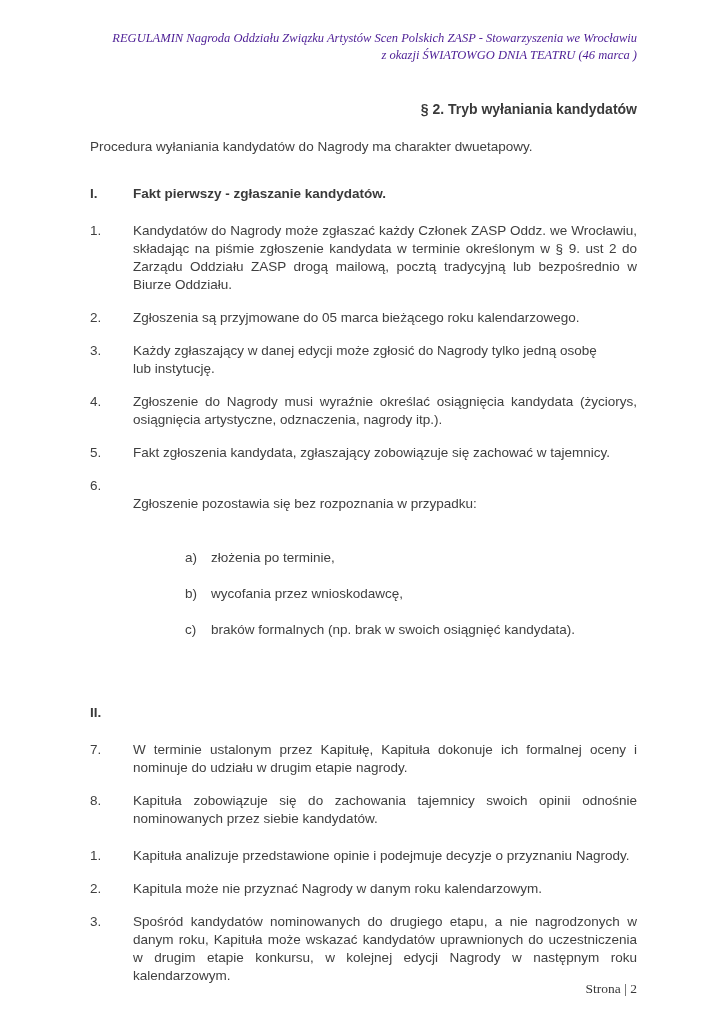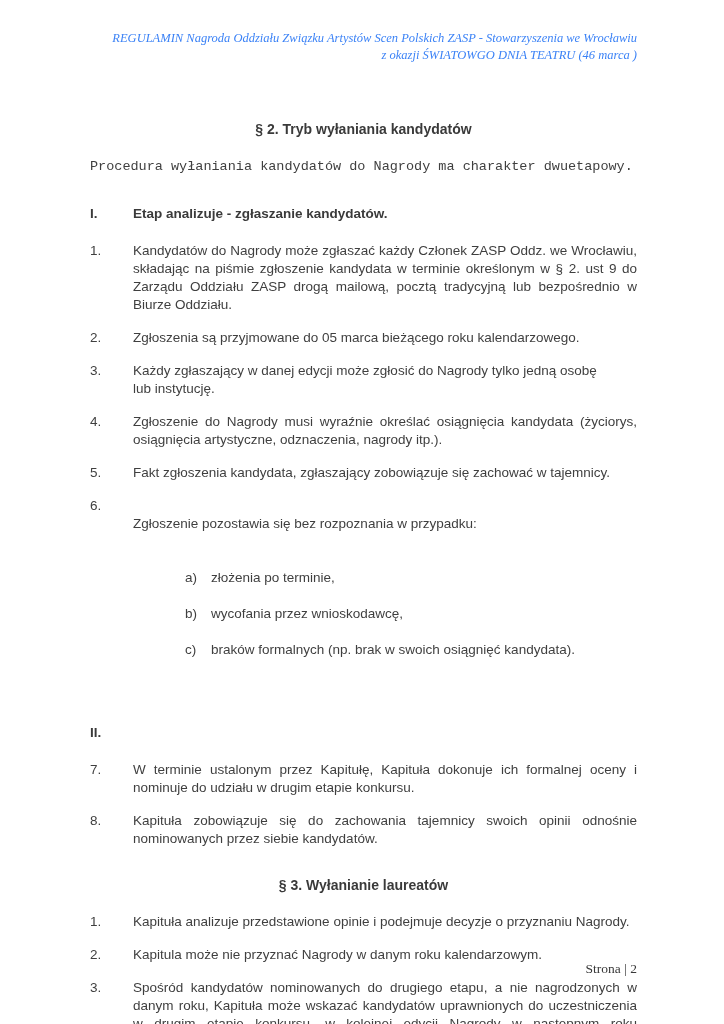--- a/index.html
+++ b/index.html
@@ -15,51 +15,51 @@
     font-size:13.5px;
     line-height:18px;
     color:#3f3f3f;
   }
   .doc-header{
     text-align:right;
     font-family:"Liberation Serif","DejaVu Serif",serif;
     font-style:italic;
     font-size:12.5px;
     line-height:17px;
-    color:#3b82f6;
+    color:#4c1d95;
   }
   .center-heading{
     margin:0;
     text-align:center;
     font-weight:bold;
     font-size:14px;
     line-height:18px;
     color:#3a3a3a;
   }
-  .sec2-title{margin-top:56px;}
+  .sec2-title{margin-top:36px;text-align:right;}
   .sec3-title{margin-top:28px;}
-  .intro{margin:20px 0 0 0;font-family:Liberation Mono, monospace;}
+  .intro{margin:20px 0 0 0;}
   .stage-heading{
     display:flex;
     margin-top:29px;
     font-weight:bold;
     color:#3a3a3a;
   }
   .stage-heading .num{width:43px;flex:none;}
   .item{display:flex;margin-top:15px;}
   .item.first{margin-top:19px;}
   .item .num{width:43px;flex:none;}
   .item .text{flex:1;white-space:pre-line;}
   .justify{text-align:justify;}
   .subitems{margin-left:52px;}
   .subitem{display:flex;}
   .subitem .letter{width:26px;flex:none;}
   .page-footer{
     position:absolute;
-    right:87px;top:960px;
+    right:87px;top:980px;
     font-family:"Liberation Serif","DejaVu Serif",serif;
     font-size:13.5px;
     color:#383838;
   }
 </style>
 </head>
 <body>
 
 <div class="page">
 
@@ -67,26 +67,26 @@
     <div>REGULAMIN Nagroda Oddziału Związku Artystów Scen Polskich ZASP - Stowarzyszenia we Wrocławiu</div>
     <div>z okazji ŚWIATOWGO DNIA TEATRU (46 marca )</div>
   </div>
 
   <h1 class="center-heading sec2-title">§ 2. Tryb wyłaniania kandydatów</h1>
 
   <p class="intro">Procedura wyłaniania kandydatów do Nagrody ma charakter dwuetapowy.</p>
 
   <div class="stage-heading">
     <span class="num">I.</span>
-    <span>Etap analizuje - zgłaszanie kandydatów.</span>
+    <span>Fakt pierwszy - zgłaszanie kandydatów.</span>
   </div>
 
   <div class="item first">
     <span class="num">1.</span>
-    <div class="text justify">Kandydatów do Nagrody może zgłaszać każdy Członek ZASP Oddz. we Wrocławiu, składając na piśmie zgłoszenie kandydata w terminie określonym w § 2. ust 9 do Zarządu Oddziału ZASP drogą mailową, pocztą tradycyjną lub bezpośrednio w Biurze Oddziału.</div>
+    <div class="text justify">Kandydatów do Nagrody może zgłaszać każdy Członek ZASP Oddz. we Wrocławiu, składając na piśmie zgłoszenie kandydata w terminie określonym w § 9. ust 2 do Zarządu Oddziału ZASP drogą mailową, pocztą tradycyjną lub bezpośrednio w Biurze Oddziału.</div>
   </div>
 
   <div class="item">
     <span class="num">2.</span>
     <div class="text">Zgłoszenia są przyjmowane do 05 marca bieżącego roku kalendarzowego.</div>
   </div>
 
   <div class="item">
     <span class="num">3.</span>
     <div class="text">Każdy zgłaszający w danej edycji może zgłosić do Nagrody tylko jedną osobę
@@ -123,29 +123,28 @@
       </div>
     </div>
   </div>
 
   <div class="stage-heading">
     <span class="num">II.</span>
   </div>
 
   <div class="item first">
     <span class="num">7.</span>
-    <div class="text justify">W terminie ustalonym przez Kapitułę, Kapituła dokonuje ich formalnej oceny i nominuje do udziału w drugim etapie konkursu.</div>
+    <div class="text justify">W terminie ustalonym przez Kapitułę, Kapituła dokonuje ich formalnej oceny i nominuje do udziału w drugim etapie nagrody.</div>
   </div>
 
   <div class="item">
     <span class="num">8.</span>
     <div class="text justify">Kapituła zobowiązuje się do zachowania tajemnicy swoich opinii odnośnie nominowanych przez siebie kandydatów.</div>
   </div>
 
-  <h1 class="center-heading sec3-title">§ 3. Wyłanianie laureatów</h1>
 
   <div class="item first">
     <span class="num">1.</span>
     <div class="text">Kapituła analizuje przedstawione opinie i podejmuje decyzje o przyznaniu Nagrody.</div>
   </div>
 
   <div class="item">
     <span class="num">2.</span>
     <div class="text">Kapitula może nie przyznać Nagrody w danym roku kalendarzowym.</div>
   </div>

